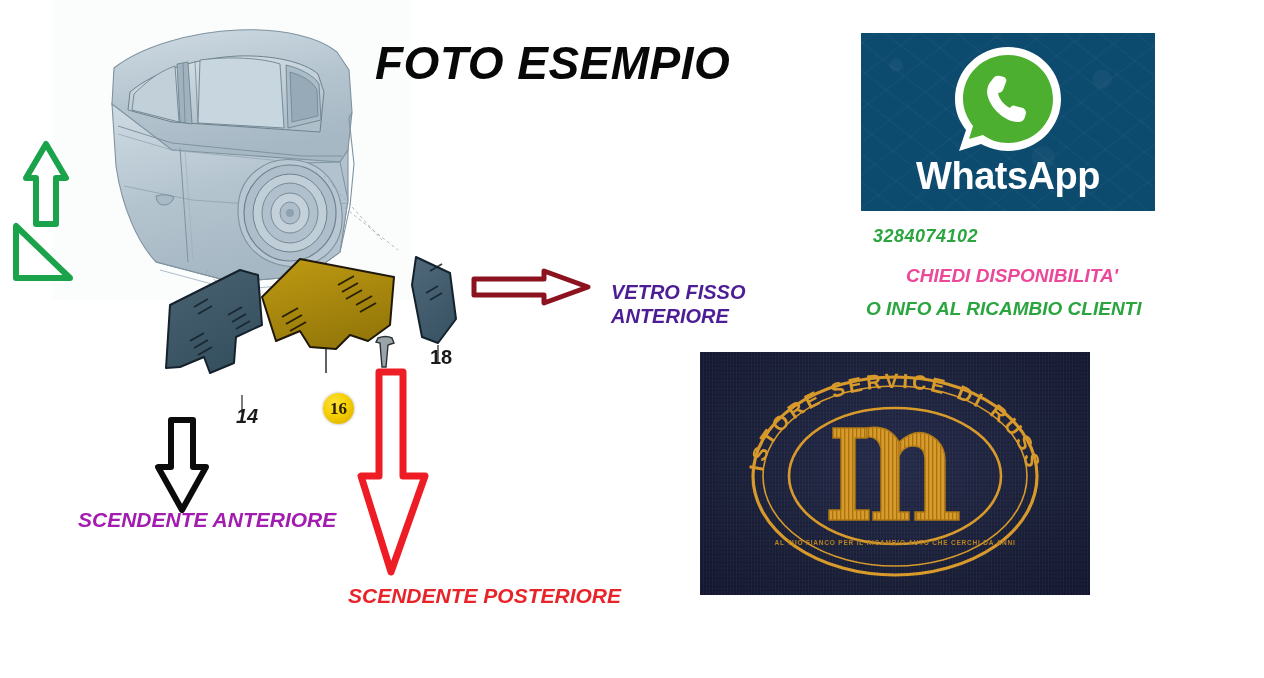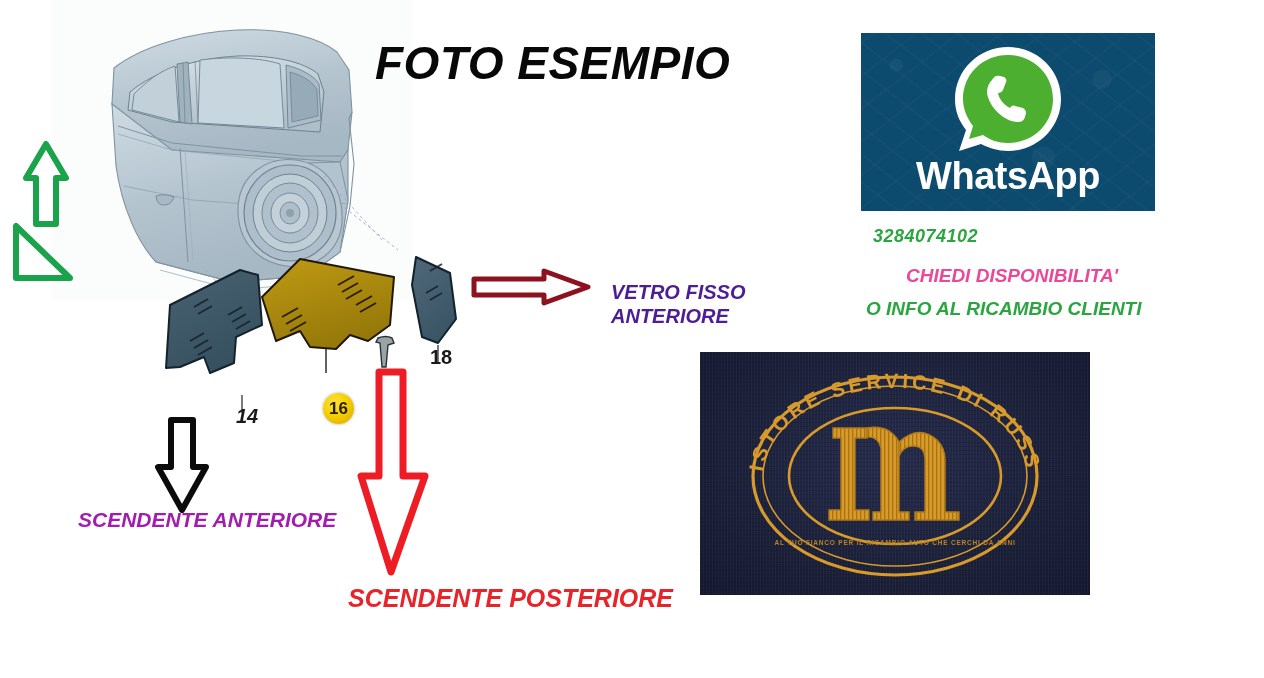--- a/index.html
+++ b/index.html
@@ -31,36 +31,37 @@
   }
   #partnum-14{left:236px;top:405px;font-style:italic;}
   #partnum-17{left:379px;top:394px;}
   #partnum-18{left:430px;top:346px;text-align:right;}
   #badge-16{
     left:323px;top:393px;width:31px;height:31px;border-radius:50%;
     background:radial-gradient(circle at 38% 32%,#ffe13c 0%,#f5cf00 45%,#d9a900 100%);
     color:#2a2100;font-size:17px;font-weight:bold;
     display:flex;align-items:center;justify-content:center;
     box-shadow:0 0 3px rgba(0,0,0,.35);
+    font-family:Liberation Serif, serif;
   }
 
   
   #arrow-green{left:8px;top:138px;width:70px;height:145px;}
   #arrow-black{left:152px;top:415px;width:62px;height:100px;}
   #arrow-red{left:357px;top:368px;width:76px;height:212px;}
   #arrow-darkred{left:470px;top:267px;width:122px;height:40px;}
 
   
   .anno{
     font-weight:bold;font-style:italic;white-space:nowrap;
     font-family:"Liberation Sans", sans-serif;
   }
   #label-vetro-fisso-anteriore{left:14px;top:108px;font-size:21px;color:#17993f;}
   #label-scendente-anteriore{left:78px;top:508px;font-size:21px;color:#a21caf;}
-  #label-scendente-posteriore{left:348px;top:584px;font-size:25px;color:#e8242a;}
+  #label-scendente-posteriore{left:348px;top:584px;font-size:21px;color:#e8242a;}
   #label-vetro-fisso-posteriore{left:611px;top:280px;font-size:20px;color:#4c1d95;line-height:24px;}
   #label-vetro-fisso-posteriore span{display:block;}
 
   
   #whatsapp-banner{
     left:861px;top:33px;width:294px;height:178px;
     background:#0c4a6e;overflow:hidden;
   }
   #whatsapp-banner .wa-doodle{
     position:absolute;inset:0;

